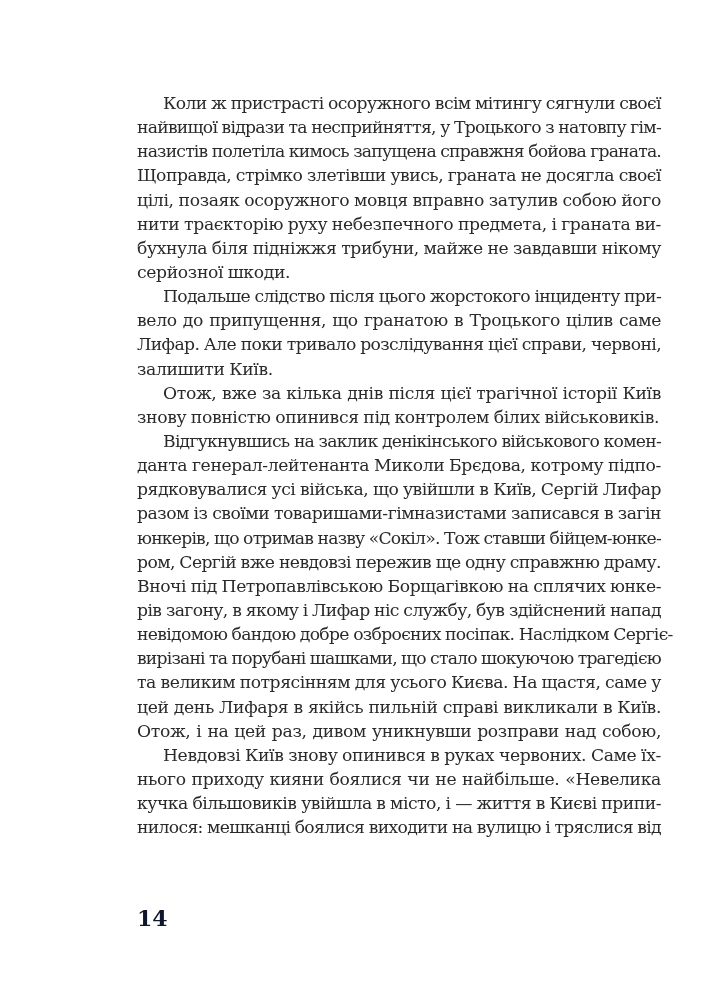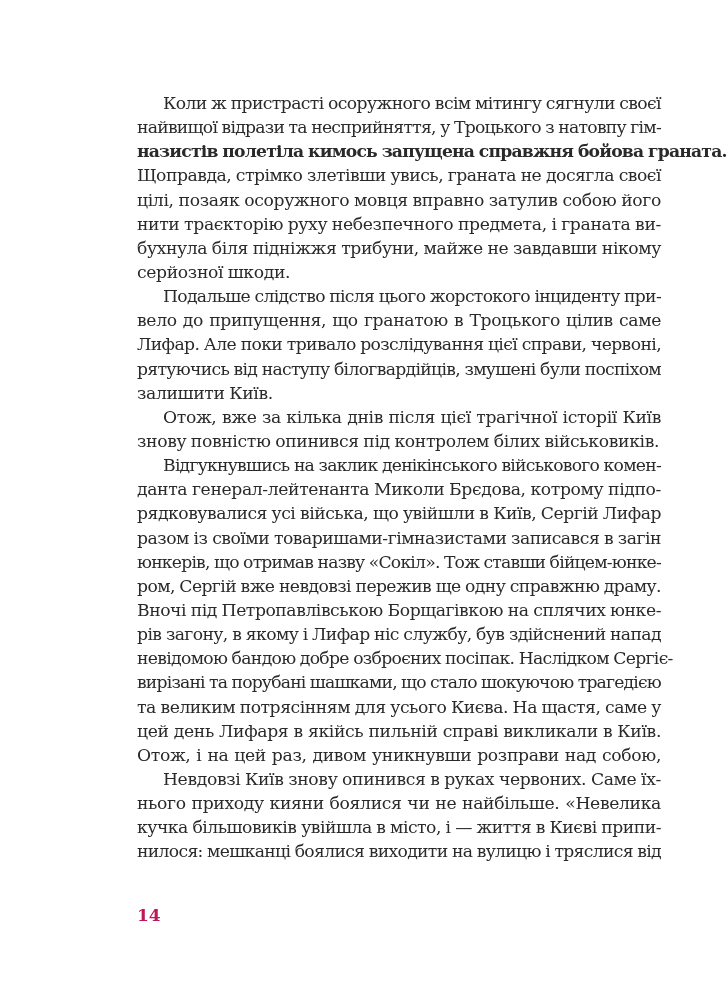--- a/index.html
+++ b/index.html
@@ -44,45 +44,44 @@
       padding-left: 26px;
     }
     .line.last {
       text-align-last: left;
     }
     .page-number {
       position: absolute;
       left: 117px;
       top: 905px;
       font-family: "DejaVu Serif", "Liberation Serif", serif;
-      font-size: 17px;
+      font-size: 22px;
       font-weight: bold;
-      color: #be185d;
+      color: #0f172a;
     }
   </style>
 </head>
 <body>
 
 <div class="page">
   <div class="text-block" id="text-block">
       <div class="paragraph">
         <span class="line indent" style="letter-spacing: -0.614318px;">Коли ж пристрасті осоружного всім мітингу сягнули своєї</span>
         <span class="line" style="letter-spacing: -0.741615px;">найвищої відрази та несприйняття, у Троцького з натовпу гім-</span>
-        <span class="line" style="letter-spacing: -0.801843px; font-weight: bold;">назистів полетіла кимось запущена справжня бойова граната.</span>
+        <span class="line" style="letter-spacing: -0.801843px;">назистів полетіла кимось запущена справжня бойова граната.</span>
         <span class="line" style="letter-spacing: -0.493114px;">Щоправда, стрімко злетівши увись, граната не досягла своєї</span>
         <span class="line">цілі, позаяк осоружного мовця вправно затулив собою його</span>
         <span class="line">нити траєкторію руху небезпечного предмета, і граната ви-</span>
         <span class="line" style="letter-spacing: -0.391591px;">бухнула біля підніжжя трибуни, майже не завдавши нікому</span>
         <span class="line last">серйозної шкоди.</span>
       </div>
       <div class="paragraph">
         <span class="line indent" style="letter-spacing: -0.687614px;">Подальше слідство після цього жорстокого інциденту при-</span>
         <span class="line">вело до припущення, що гранатою в Троцького цілив саме</span>
         <span class="line" style="letter-spacing: -0.608083px;">Лифар. Але поки тривало розслідування цієї справи, червоні,</span>
-        <span class="line" style="letter-spacing: -0.683559px;">рятуючись від наступу білогвардійців, змушені були поспіхом</span>
         <span class="line last">залишити Київ.</span>
       </div>
       <div class="paragraph">
         <span class="line indent">Отож, вже за кілька днів після цієї трагічної історії Київ</span>
         <span class="line last">знову повністю опинився під контролем білих військовиків.</span>
       </div>
       <div class="paragraph">
         <span class="line indent" style="letter-spacing: -0.752812px;">Відгукнувшись на заклик денікінського військового комен-</span>
         <span class="line" style="letter-spacing: -0.373693px;">данта генерал-лейтенанта Миколи Брєдова, котрому підпо-</span>
         <span class="line" style="letter-spacing: -0.474526px;">рядковувалися усі війська, що увійшли в Київ, Сергій Лифар</span>

